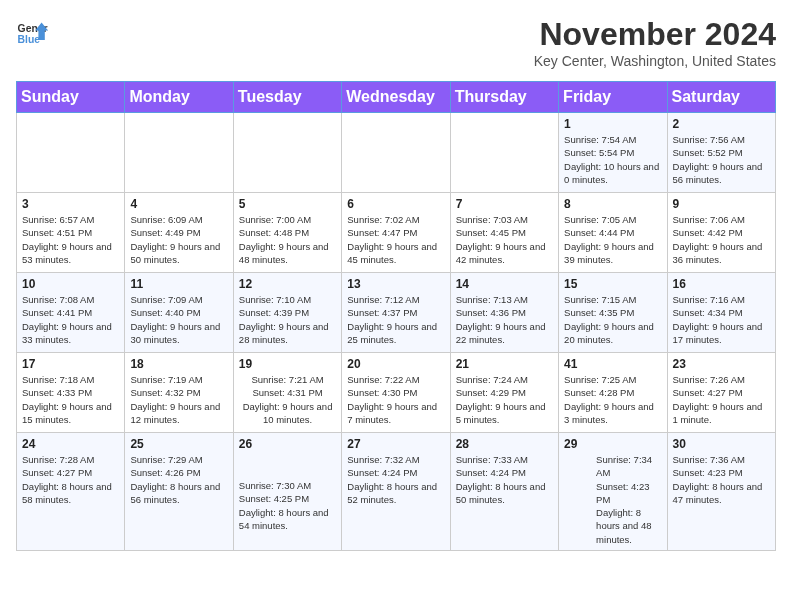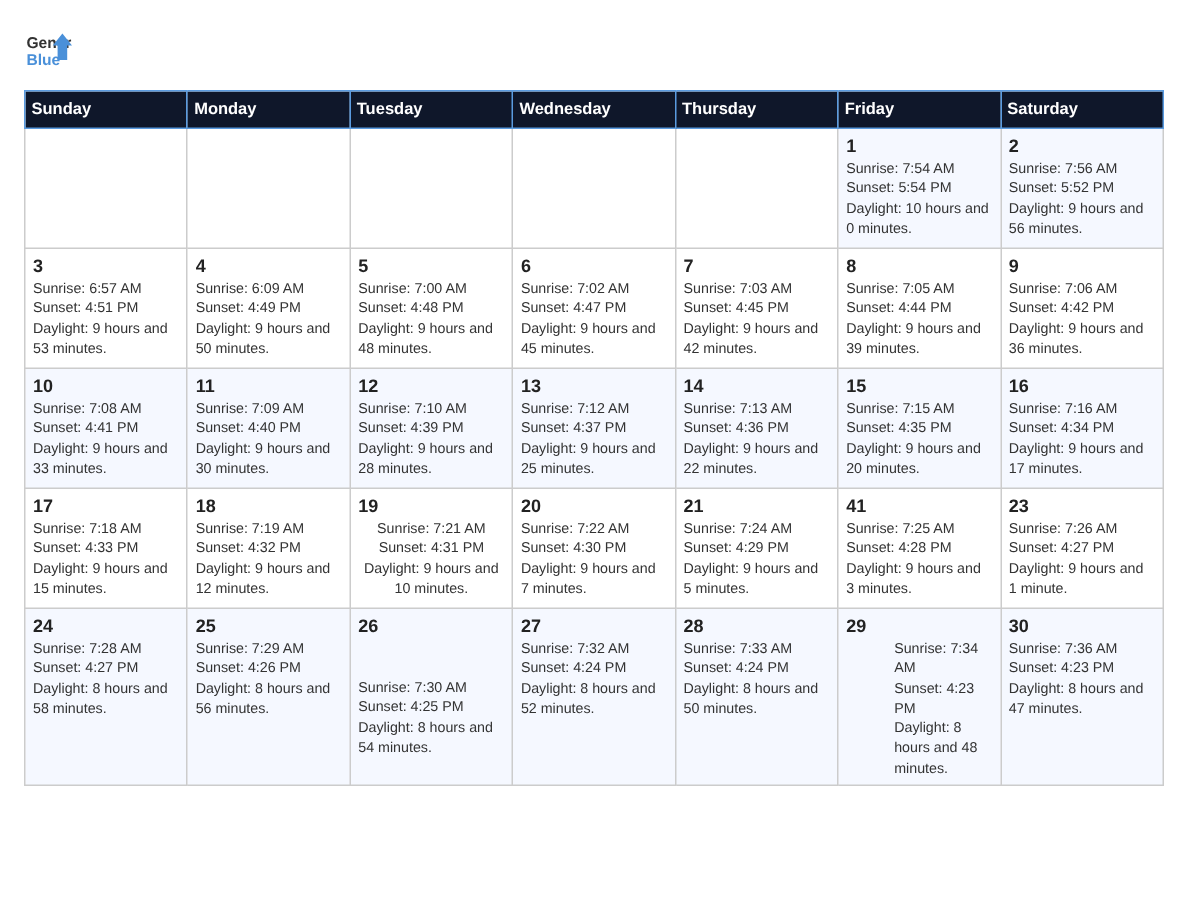--- a/index.html
+++ b/index.html
@@ -36,24 +36,24 @@
     .location-title {
       font-size: 14px;
       color: #555;
     }
     table {
       width: 100%;
       border-collapse: collapse;
       table-layout: fixed;
     }
     thead th {
-      background-color: #0f172a;
+      background-color: #8b5cf6;
       color: #fff;
       padding: 6px 4px;
-      font-size: 11px;
+      font-size: 16px;
       font-weight: bold;
       text-align: left;
       border: 1px solid #5a9be0;
     }
     tbody td {
       border: 1px solid #ccc;
       vertical-align: top;
       padding: 4px 5px;
       font-size: 10px;
       color: #333;
@@ -81,20 +81,24 @@
 </head>
 <body>
 
 <div class="header-section">
   <div class="logo">
     <svg class="logo-icon" viewBox="0 0 40 40">
       <text x="2" y="20" font-size="13" font-weight="bold" fill="#333">General</text>
       <text x="2" y="34" font-size="13" font-weight="bold" fill="#4a90d9">Blue</text>
       <polygon points="32,8 40,18 36,18 36,30 28,30 28,18 24,18" fill="#4a90d9"></polygon>
     </svg>
+  </div>
+  <div class="title-section">
+    <div class="month-title">November 2024</div>
+    <div class="location-title">Key Center, Washington, United States</div>
   </div>
 </div>
 
 <table>
   <thead>
     <tr>
     <th>Sunday</th>
         <th>Monday</th>
         <th>Tuesday</th>
         <th>Wednesday</th>

